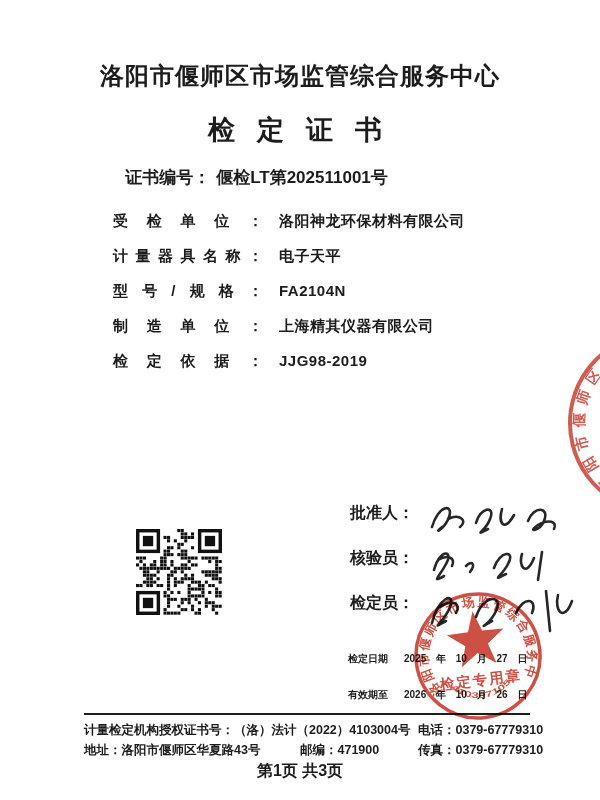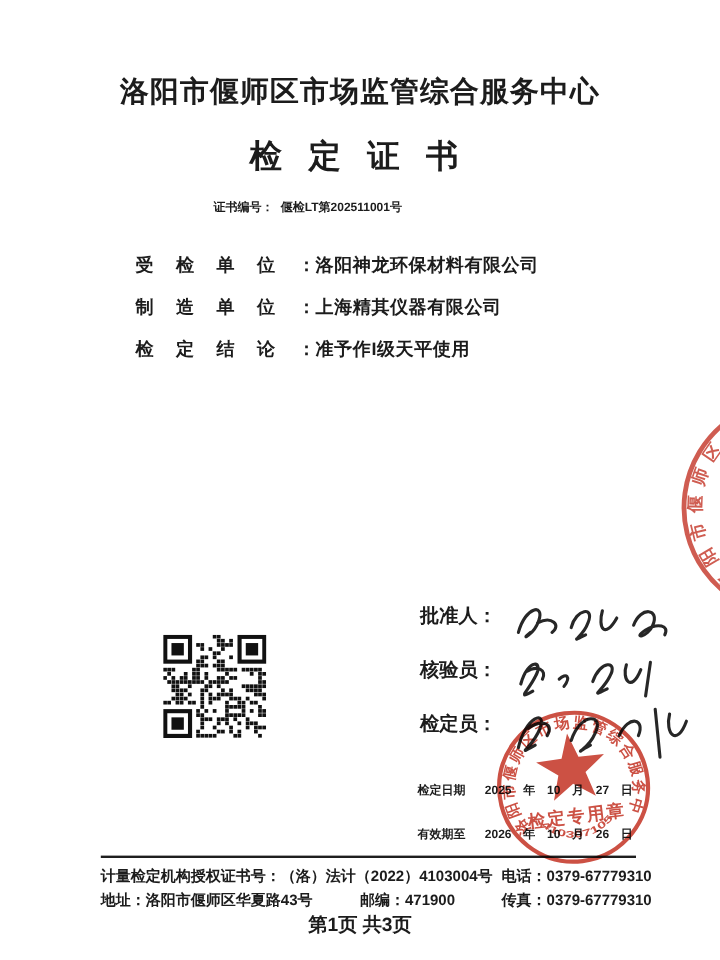--- a/index.html
+++ b/index.html
@@ -9,27 +9,27 @@
     font-family:"Liberation Sans","DejaVu Sans",sans-serif;
     -webkit-font-smoothing:antialiased;
   }
   .abs{position:absolute;}
   
   .org-title{top:60px;left:0;width:600px;text-align:center;
     font-size:24px;font-weight:700;letter-spacing:1px;}
   .doc-title{top:112px;left:0;width:600px;text-align:center;
     font-size:27px;font-weight:700;letter-spacing:22px;padding-left:12px;box-sizing:border-box;}
   .cert-line{top:166px;left:0;width:513px;text-align:center;
-    font-size:10px;font-weight:700;}
+    font-size:17px;font-weight:700;}
   .cert-line .num{margin-left:6px;}
   
   .fields{top:212px;left:113px;width:440px;}
   .frow{height:35px;font-size:15px;font-weight:700;white-space:nowrap;}
   .flabel{display:inline-block;width:150px;text-align:justify;text-align-last:justify;vertical-align:top;}
-  .fvalue{margin-left:0;letter-spacing:0.5px;}
+  .fvalue{margin-left:16px;letter-spacing:0.5px;}
   
   .sigrow{left:350px;font-size:16px;font-weight:700;white-space:nowrap;height:46px;}
   .sigrow .siglabel{display:inline-block;vertical-align:top;padding-top:8px;}
   .sigrow svg{vertical-align:top;margin-left:6px;}
   .sig-stroke{fill:none;stroke:#151515;stroke-width:2.6;stroke-linecap:round;stroke-linejoin:round;opacity:.92;}
   
   .daterow{left:348px;font-size:10px;font-weight:700;white-space:nowrap;}
   .daterow .dval{margin-left:16px;word-spacing:7px;}
   
   .divider{left:84px;top:713px;width:446px;height:2px;background:#1e1e1e;}
@@ -53,24 +53,30 @@
 <div class="abs doc-title">检定证书</div>
 <div class="abs cert-line">
   <span>证书编号：</span><span class="num">偃检LT第202511001号</span>
 </div>
 
 <div class="abs fields">
   <div class="frow">
     <span class="flabel">受检单位：</span><span class="fvalue">洛阳神龙环保材料有限公司</span>
   </div>
   <div class="frow">
+    <span class="flabel">计量器具名称：</span><span class="fvalue">电子天平</span>
+  </div>
+  <div class="frow">
+    <span class="flabel">型号/规格：</span><span class="fvalue">FA2104N</span>
+  </div>
+  <div class="frow">
     <span class="flabel">制造单位：</span><span class="fvalue">上海精其仪器有限公司</span>
   </div>
   <div class="frow">
-    <span class="flabel">检定结论：</span><span class="fvalue">准予作I级天平使用</span>
+    <span class="flabel">检定依据：</span><span class="fvalue">JJG98-2019</span>
   </div>
 </div>
 
 <div class="abs qr">
   <svg id="qr-svg" width="86" height="86" viewBox="0 0 86 86">
       <rect x="0" y="0" width="86" height="86" fill="#fff"></rect>
       <rect x="41.3" y="0.0" width="3.1" height="3.1" fill="#111"></rect>
       <rect x="44.7" y="0.0" width="3.1" height="3.1" fill="#111"></rect>
       <rect x="44.7" y="3.4" width="3.1" height="3.1" fill="#111"></rect>
       <rect x="48.2" y="3.4" width="3.1" height="3.1" fill="#111"></rect>

